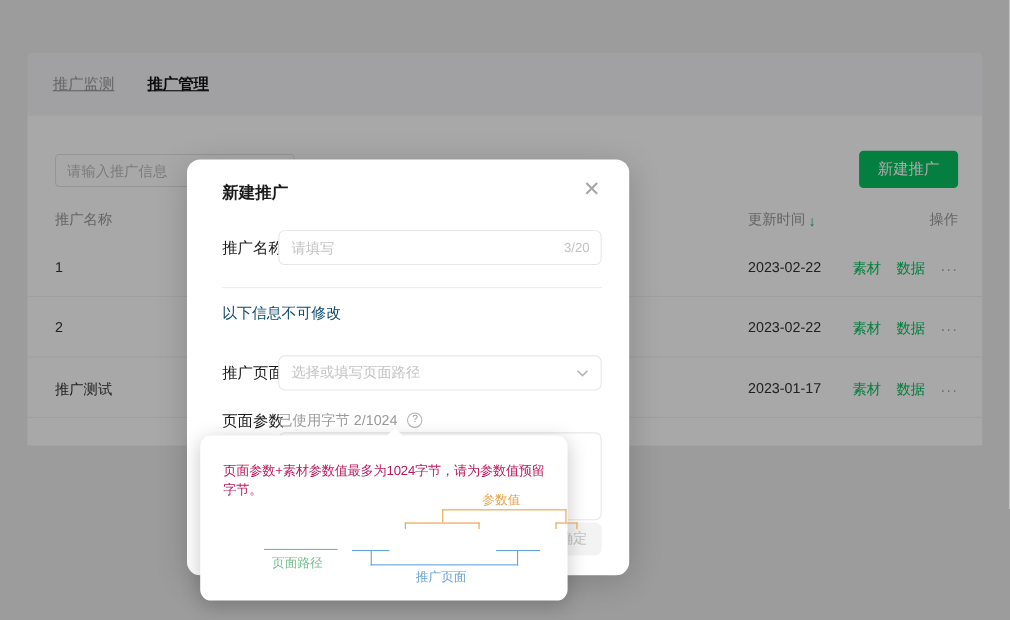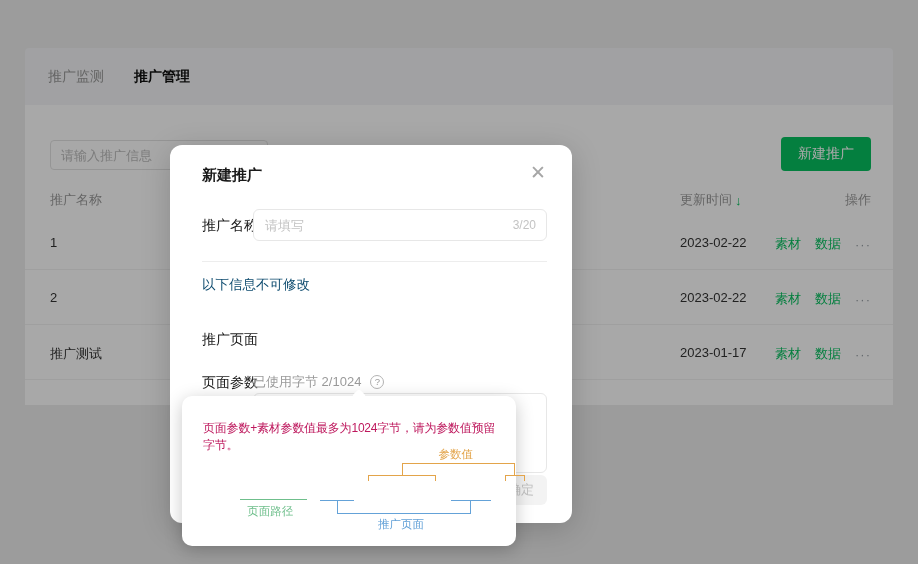--- a/index.html
+++ b/index.html
@@ -19,21 +19,21 @@
     background:#fff; border:1px solid #e2e2e2; border-radius:4px;
     font-size:12.5px; color:#333; cursor:pointer;
   }
   .guide-btn svg { display:block; }
   
   .tabs-strip {
     position:absolute; left:25px; top:48px; width:868px; height:57px;
     background:#f4f5f7; border-radius:4px 4px 0 0;
     display:flex; align-items:center; gap:30px; padding:0 23px;
   }
-  .tab { font-size:14px; color:#999; cursor:pointer; }
+  .tab { font-size:14px; color:#999; cursor:pointer;text-decoration:underline; }
   .tab.active { color:#111; font-weight:bold; }
   .card-body {
     position:absolute; left:25px; top:105px; width:868px; height:300px; background:#fff;
   }
   .search-input {
     position:absolute; left:25px; top:35px; width:218px; height:30px;
     border:1px solid #e3e3e3; border-radius:4px; background:#fff;
     font-size:13px; color:#333; padding:0 10px;
     font-family:"Liberation Sans","DejaVu Sans",sans-serif;
   }
@@ -180,20 +180,28 @@
     <div class="f-label" style="top:64px;">推广名称</div>
     <div class="f-box" style="top:64px;">
       <input class="f-input" placeholder="请填写" style="">
       <span class="counter">3/20</span>
     </div>
 
     <div class="divider"></div>
     <div class="note">以下信息不可修改</div>
 
     <div class="f-label" style="top:178px;">推广页面</div>
+    <div class="f-box select-box" style="top:178px;">
+      <span class="select-placeholder">选择或填写页面路径</span>
+      <span class="chevron">
+        <svg width="11" height="7" viewBox="0 0 11 7" fill="none" stroke="#b3b3b3" stroke-width="1.4">
+          <polyline points="1,1 5.5,5.5 10,1"></polyline>
+        </svg>
+      </span>
+    </div>
 
     <div class="f-label" style="top:221px;">页面参数</div>
     <div class="usage" style="top:221px;">
       <span>已使用字节 2/1024</span>
       <span class="help-icon">?</span>
     </div>
 
     <textarea class="params-textarea" style=""></textarea>
 
     <button class="confirm-btn" disabled="">确定</button>

